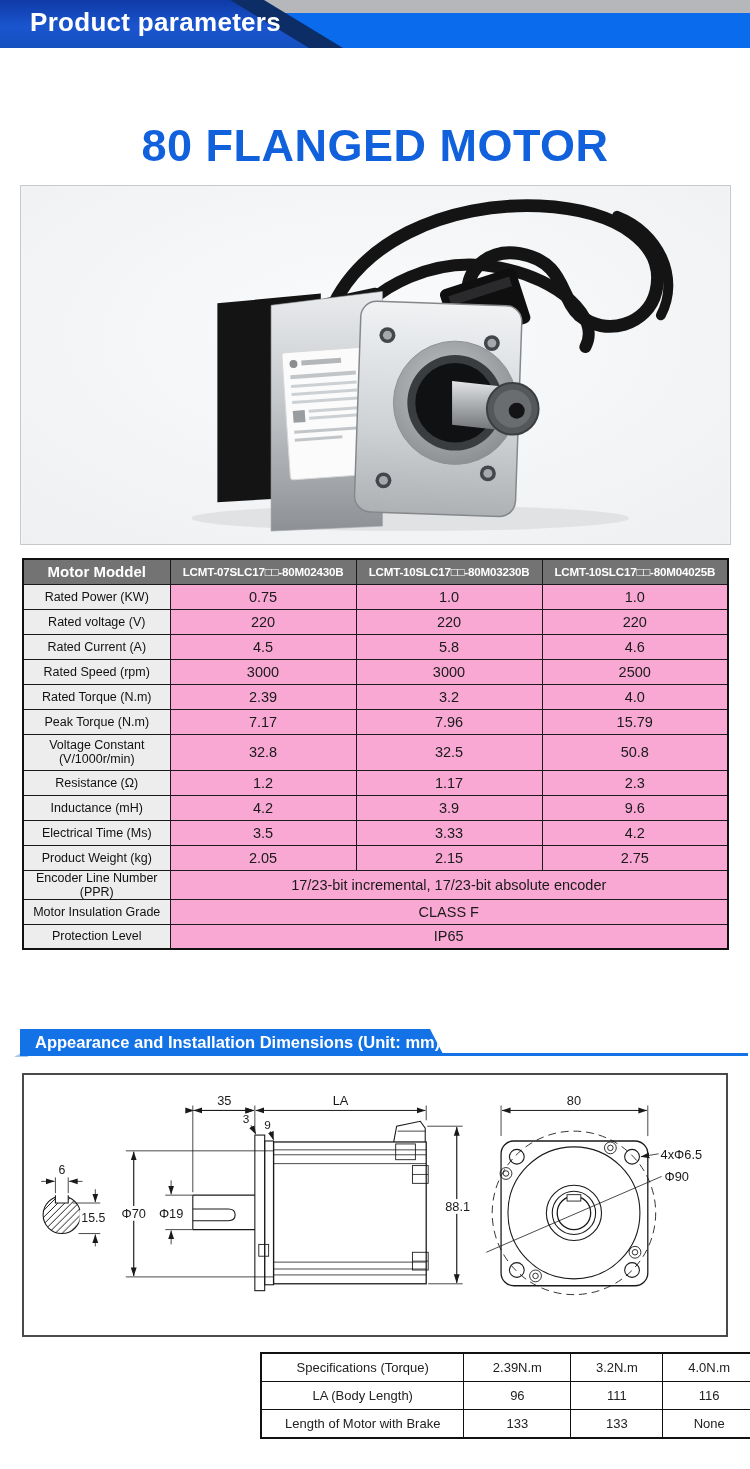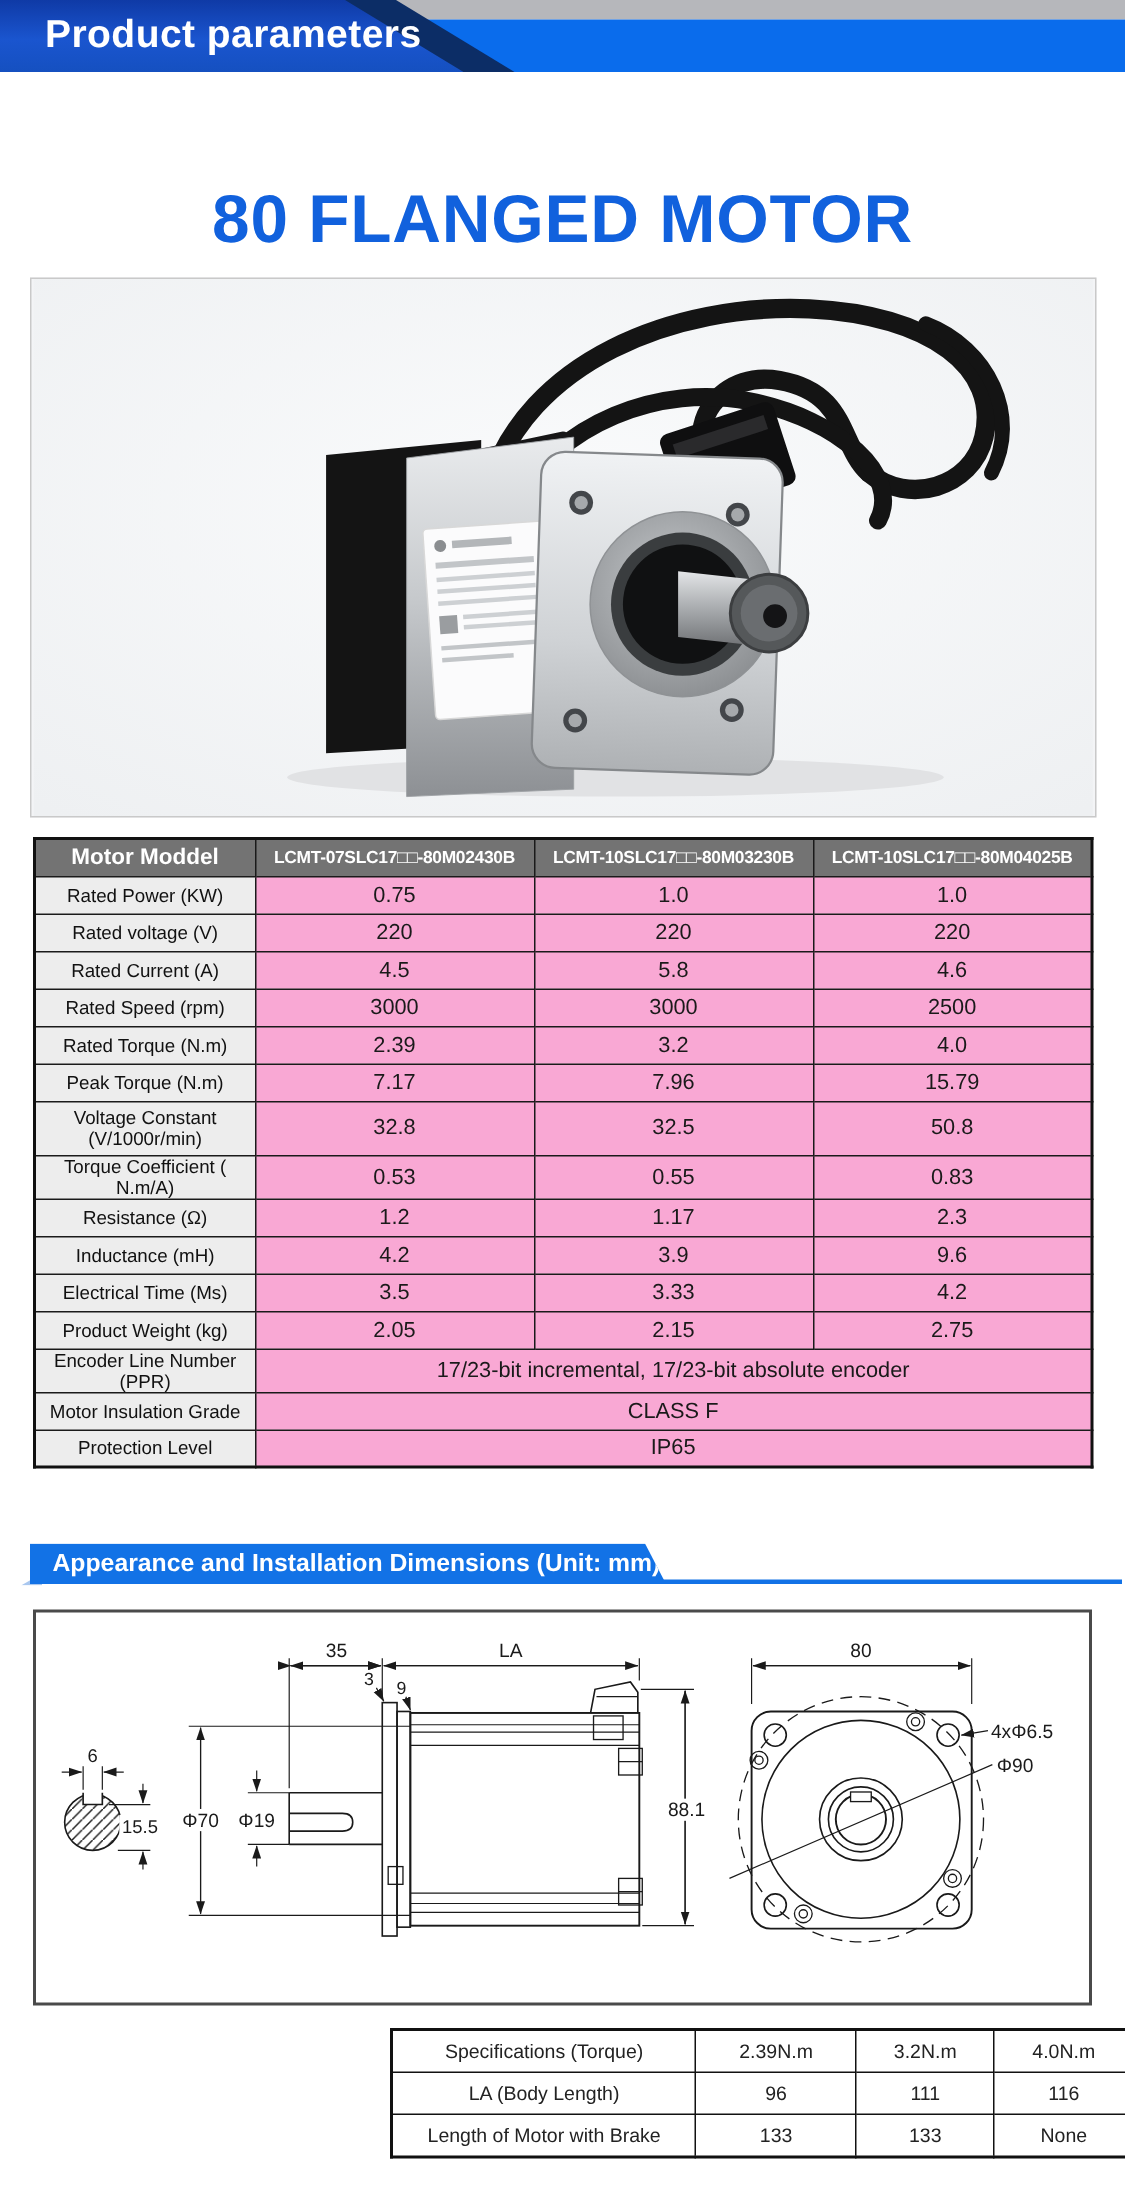--- a/index.html
+++ b/index.html
@@ -218,26 +218,20 @@
           <td class="val">15.79</td>
         </tr>
     <tr class="tall">
           <td class="lbl">Voltage Constant
 (V/1000r/min)</td>
           <td class="val">32.8</td>
           <td class="val">32.5</td>
           <td class="val">50.8</td>
         </tr>
     <tr>
-          <td class="lbl">Torque Coefficient ( N.m/A)</td>
-          <td class="val">0.53</td>
-          <td class="val">0.55</td>
-          <td class="val">0.83</td>
-        </tr>
-    <tr>
           <td class="lbl">Resistance (Ω)</td>
           <td class="val">1.2</td>
           <td class="val">1.17</td>
           <td class="val">2.3</td>
         </tr>
     <tr>
           <td class="lbl">Inductance (mH)</td>
           <td class="val">4.2</td>
           <td class="val">3.9</td>
           <td class="val">9.6</td>

